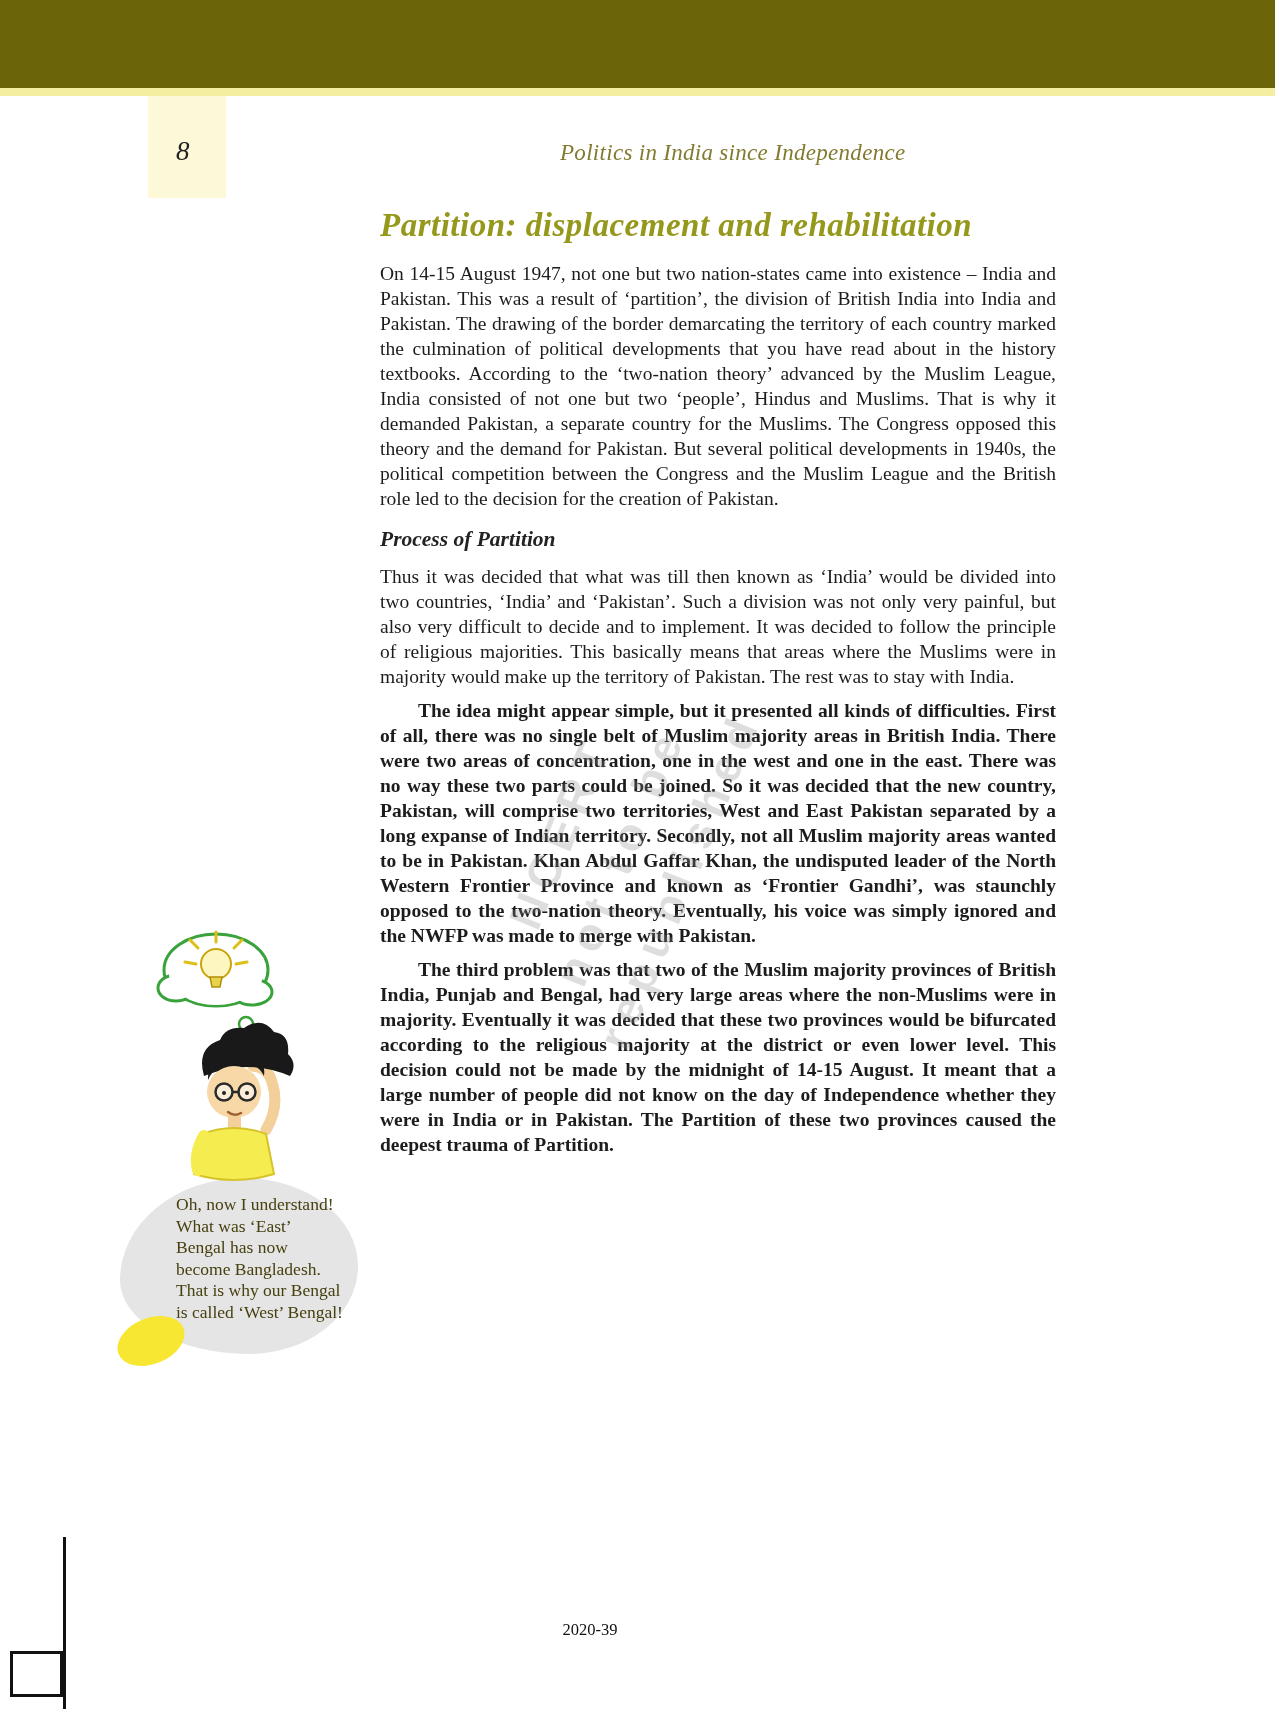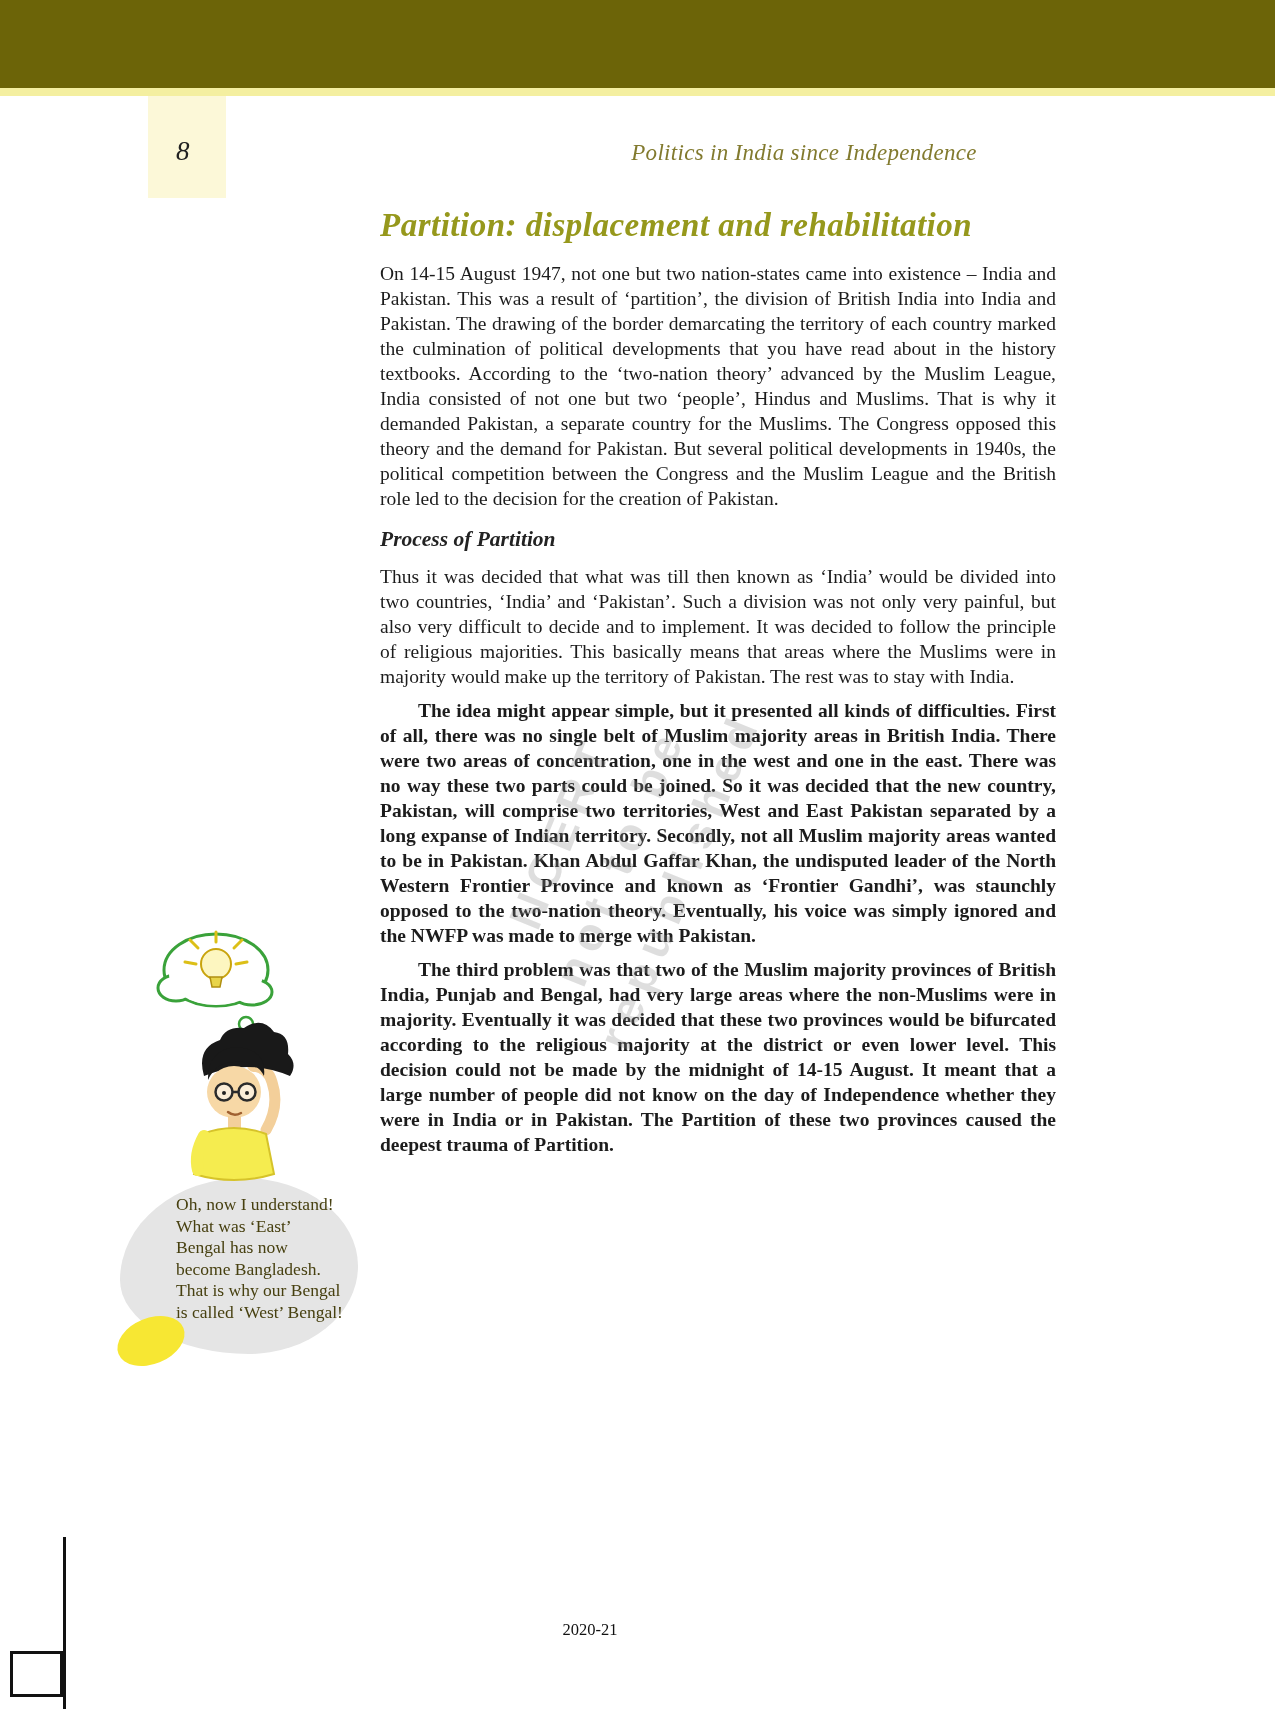--- a/index.html
+++ b/index.html
@@ -16,21 +16,21 @@
   .pageno-tab{
     position:absolute;left:148px;top:96px;width:78px;height:102px;
     background:#fcf8d8;
   }
   .pageno{
     display:block;margin:40px 0 0 28px;
     font-style:italic;font-size:27px;color:#222;
   }
   .running-head{
     position:absolute;left:560px;top:140px;width:488px;
-    text-align:center;font-style:italic;font-size:23px;color:#827a2e;
+    text-align:left;font-style:italic;font-size:23px;color:#827a2e;
     letter-spacing:.3px;
   }
   .watermark{
     position:absolute;left:360px;top:760px;width:520px;
     transform:rotate(-68deg);
     text-align:center;
     font-family:"Liberation Sans", sans-serif;
     font-weight:bold;font-size:46px;letter-spacing:9px;
     color:#8c8c8c;opacity:.28;
     z-index:3;pointer-events:none;line-height:64px;
@@ -147,18 +147,18 @@
         <path d="M64,216 q32,-12 64,0 l8,40 q-40,12 -80,0 z" fill="#f5ec4f" stroke="#d6c32a" stroke-width="2"></path>
         <path d="M66,218 q-10,18 -6,34" stroke="#f5ec4f" stroke-width="12" fill="none" stroke-linecap="round"></path>
       </g>
     </svg>
   </div>
 
   <div class="bubble">
     <span class="bubble-text">Oh, now I understand! What was ‘East’ Bengal has now become Bangladesh. That is why our Bengal is called ‘West’ Bengal!</span>
   </div>
 
-  <div class="footer">2020-21</div>
+  <div class="footer">2020-39</div>
 
   <div class="corner-vline"></div>
   <div class="corner-box"></div>
 
 </div>
 
 </body></html>

